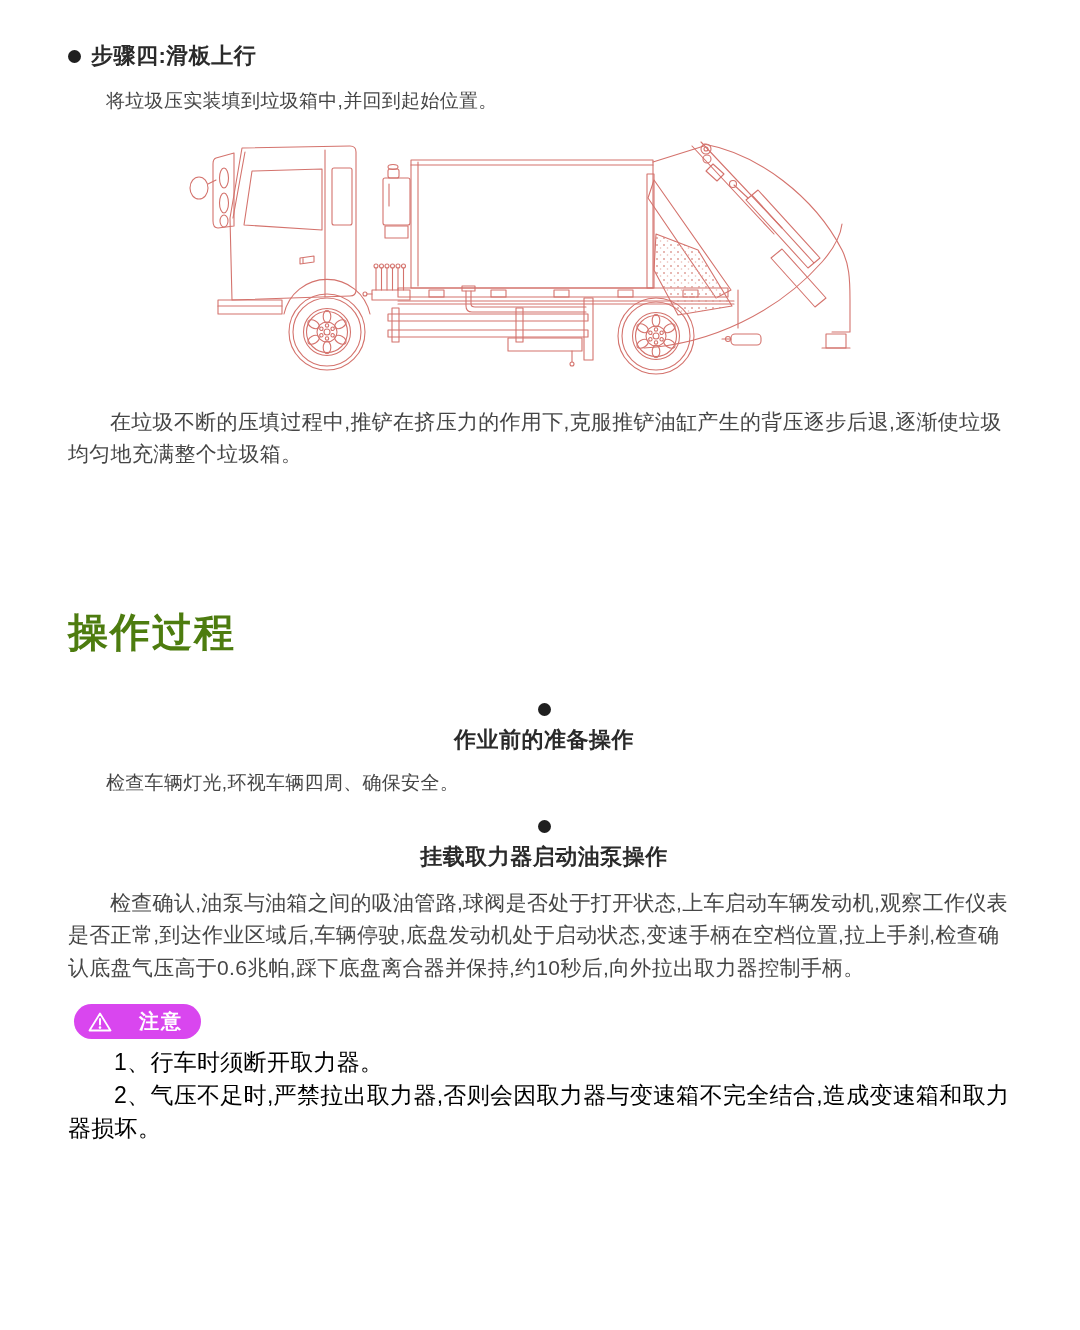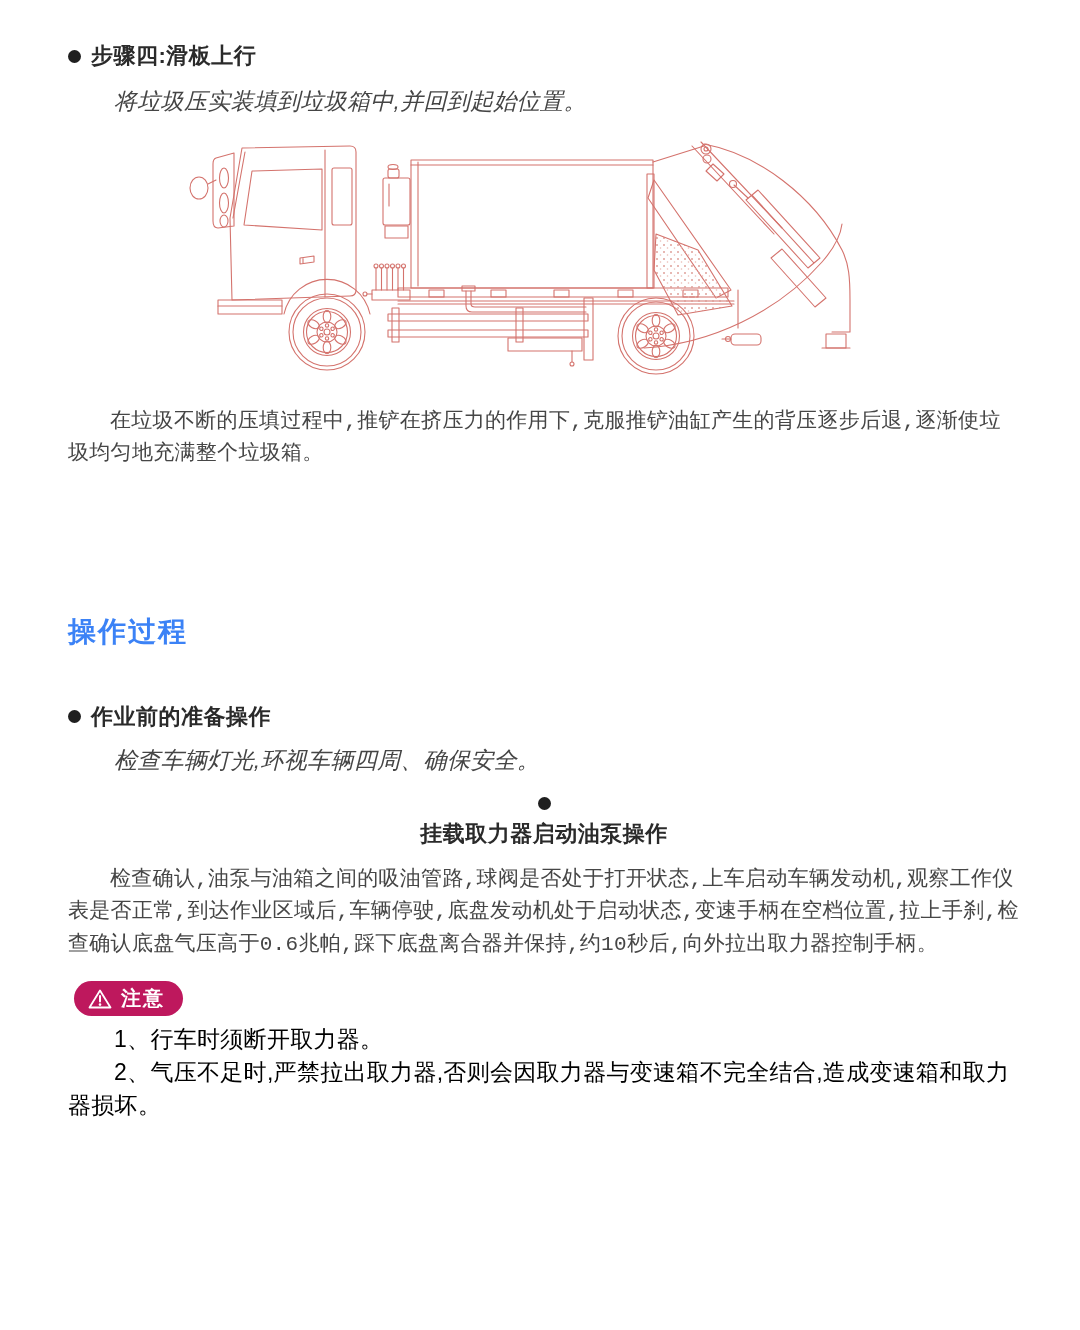--- a/index.html
+++ b/index.html
@@ -16,54 +16,54 @@
   .bullet-dot {
     width:13px; height:13px; border-radius:50%;
     background:#1f1f1f; flex:0 0 auto;
   }
   .bullet-head h2 {
     font-size:22px; line-height:28px; font-weight:700;
     color:#2a2a2a; letter-spacing:0.5px;
   }
 
   .indent-line {
-    margin-top:16px; font-size:23px; line-height:30px;
-    color:#454545; text-indent:2em; letter-spacing:0.3px;font-style:italic;
+    margin-top:16px; font-size:19px; line-height:30px;
+    color:#454545; text-indent:2em; letter-spacing:0.3px;
   }
 
   
   .figure { margin-top:22px; margin-left:118px; width:680px; height:252px; }
   .figure svg { display:block; width:680px; height:252px; }
 
   
-  .paragraphs { margin-top:16px;font-family:Liberation Mono, monospace; }
+  .paragraphs { margin-top:16px; }
   .paragraphs p {
     font-size:21px; line-height:32.4px; color:#464646;
     text-indent:2em; letter-spacing:0.3px;
   }
 
   
   .sec-title { margin-top:138px; }
   .sec-title h1 {
-    font-size:28px; line-height:46px; font-weight:600;
-    color:#3b82f6; letter-spacing:2px;
+    font-size:40px; line-height:46px; font-weight:600;
+    color:#4d7c0f; letter-spacing:2px;
   }
   .sec-title .sub {
     margin-top:5px; font-size:15px; line-height:18px; font-weight:700;
     color:#ababab; letter-spacing:1.5px;
   }
 
-  .sub-sec-1 { margin-top:48px; }
+  .sub-sec-1 { margin-top:48px;flex-direction:column; }
   .sub-sec-2 { margin-top:22px;flex-direction:column; }
 
   
   .notice-badge {
     margin-top:20px; margin-left:6px;
-    display:inline-flex; align-items:center; gap:9px;
-    background:#be185d; color:#ffffff;
+    display:inline-flex; align-items:center; gap:27px;
+    background:#d946ef; color:#ffffff;
     border-radius:18px; padding:5px 18px 6px 14px; height:35px;
   }
   .notice-badge .label { font-size:20px; font-weight:700; letter-spacing:2px; }
   .notice-items { margin-top:7px; }
   .notice-items p {
     font-size:23px; line-height:33px; color:#000000;
     text-indent:2em; letter-spacing:0.3px;
   }
 </style>
 </head>

